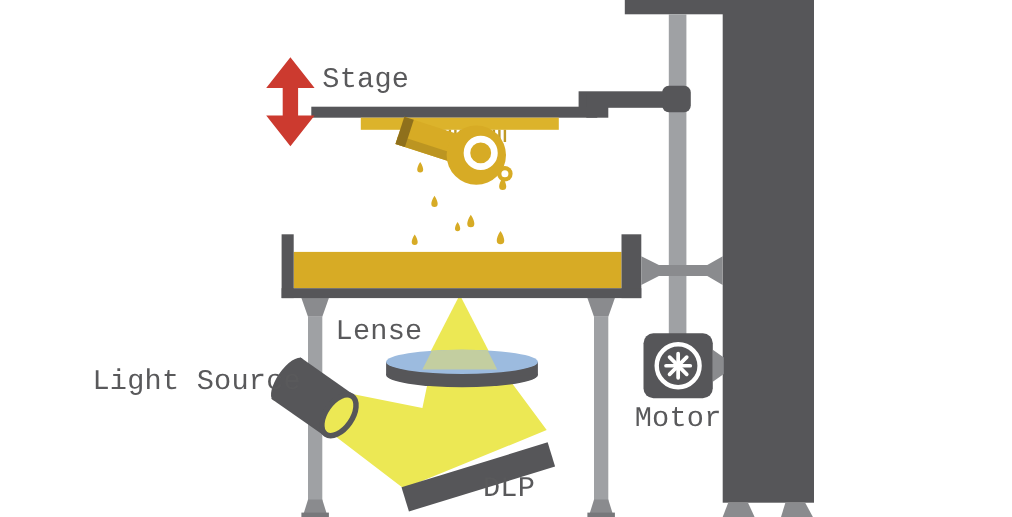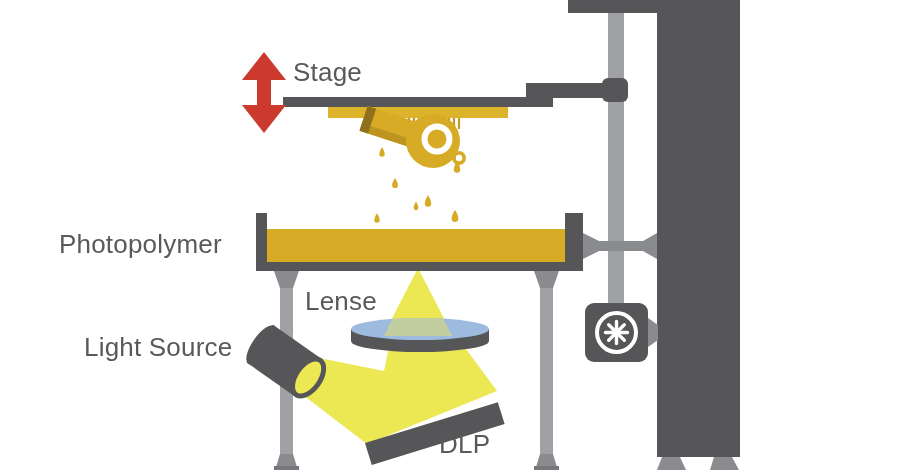--- a/index.html
+++ b/index.html
@@ -1,19 +1,19 @@
 <!DOCTYPE html>
 <html style="--background: #FFFFFF; --white: #FFFFFF; --label_text: #59595B; --dark_gray: #565659; --mid_gray: #8A8B8E; --light_gray: #9FA1A4; --foot_base_gray: #77787B; --gold: #D7AB25; --plate_gold: #DCB32B; --gold_dark: #8F701C; --gold_shadow: #BC9521; --support_gold: #C09A25; --beam_yellow: #ECE854; --lens_blue: #9CBBDF; --beam_on_lens: #C3CEA0; --arrow_red: #CC3A2F;"><head>
 <meta charset="utf-8">
 <style>
   html,body{margin:0;padding:0;background:#fff;}
   #canvas{
     position:relative;width:920px;height:470px;overflow:hidden;
     background:var(--background,#fff);
-    font-family:Liberation Sans, sans-serif;
+    font-family:Liberation Mono, monospace;
     text-align:right;
   }
   #diagram{position:absolute;left:0;top:0;}
   .label{
     position:absolute;
     color:var(--label_text,#59595B);
     font-size:26px;line-height:30px;white-space:nowrap;
     letter-spacing:0.2px;
   }
   
@@ -140,17 +140,17 @@
           <line x1="605.5" y1="332.5" x2="627.5" y2="332.5"></line>
           <line x1="608.7" y1="324.7" x2="624.3" y2="340.3"></line>
           <line x1="624.3" y1="324.7" x2="608.7" y2="340.3"></line>
         </g>
         <circle cx="616.5" cy="332.5" r="3.6" class="f-white"></circle>
       </g>
     </g>
   </svg>
 
   <div class="label" style="left:293px;top:57px">Stage</div>
-  <div class="label" style="left:59px;top:229px">Photopolymer</div>
   <div class="label" style="left:84px;top:332px">Light Source</div>
   <div class="label" style="left:305px;top:286px">Lense</div>
   <div class="label" style="left:439px;top:429px">DLP</div>
+  <div class="label" style="left:577px;top:365px">Motor</div>
 </div>
 
 </body></html>

